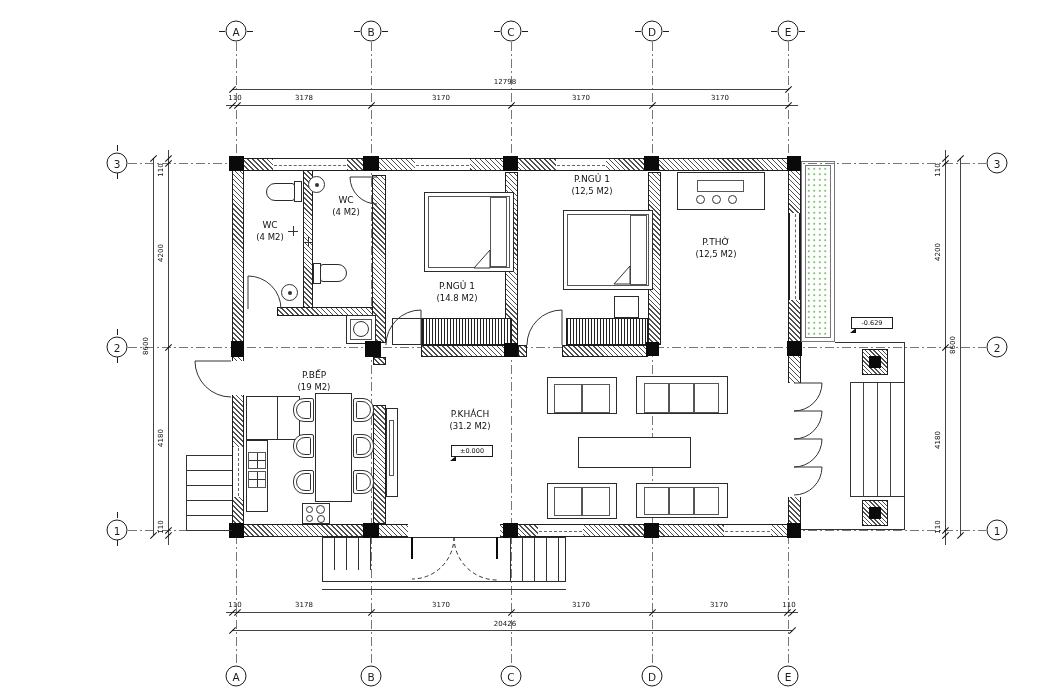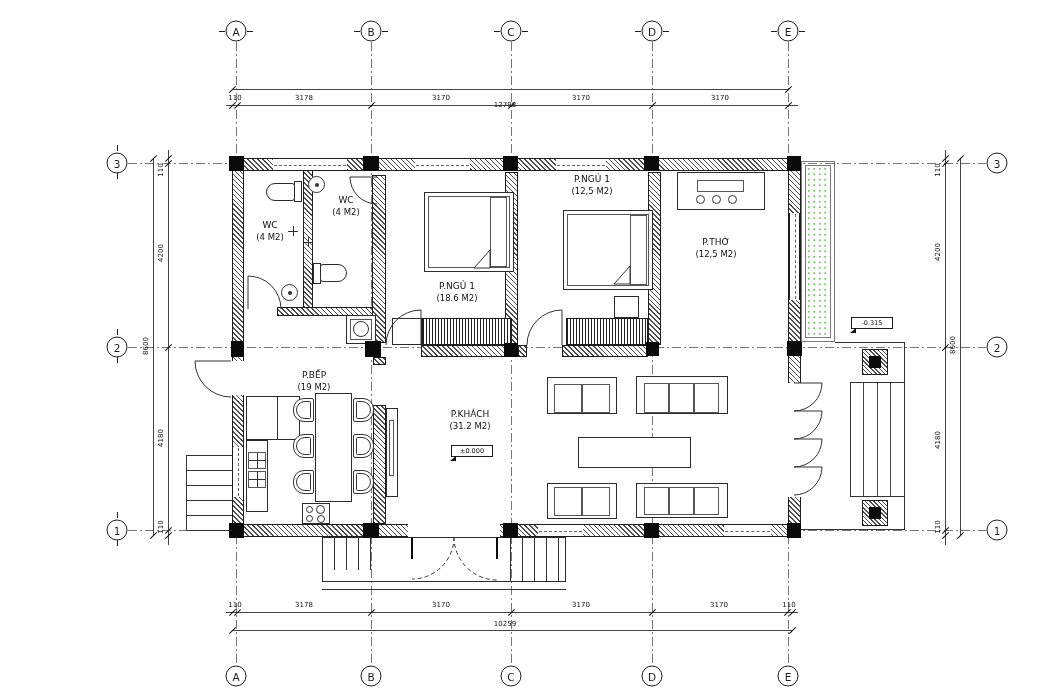--- a/index.html
+++ b/index.html
@@ -67,21 +67,21 @@
   <div class="abs dl" style="left:232px;top:89px;width:556px;height:1px;"></div>
   <div class="abs dl" style="left:226px;top:105px;width:572px;height:1px;"></div>
   <div class="abs tk" style="left:228px;top:89px;"></div>
   <div class="abs tk" style="left:784px;top:89px;"></div>
   <div class="abs tk" style="left:228px;top:105px;"></div>
   <div class="abs tk" style="left:233px;top:105px;"></div>
   <div class="abs tk" style="left:367px;top:105px;"></div>
   <div class="abs tk" style="left:507px;top:105px;"></div>
   <div class="abs tk" style="left:648px;top:105px;"></div>
   <div class="abs tk" style="left:784px;top:105px;"></div>
-  <div class="abs dimt" style="left:505px;top:82px;margin-top:23px;">12798</div>
+  <div class="abs dimt" style="left:505px;top:82px;">12798</div>
   <div class="abs dimt" style="left:235px;top:98px;">110</div>
   <div class="abs dimt" style="left:304px;top:98px;">3178</div>
   <div class="abs dimt" style="left:441px;top:98px;">3170</div>
   <div class="abs dimt" style="left:581px;top:98px;">3170</div>
   <div class="abs dimt" style="left:720px;top:98px;">3170</div>
 
   <div class="abs dl" style="left:226px;top:612px;width:572px;height:1px;"></div>
   <div class="abs dl" style="left:232px;top:630px;width:560px;height:1px;"></div>
   <div class="abs tk" style="left:228px;top:612px;"></div>
   <div class="abs tk" style="left:233px;top:612px;"></div>
@@ -91,21 +91,21 @@
   <div class="abs tk" style="left:783px;top:612px;"></div>
   <div class="abs tk" style="left:788px;top:612px;"></div>
   <div class="abs tk" style="left:228px;top:630px;"></div>
   <div class="abs tk" style="left:788px;top:630px;"></div>
   <div class="abs dimt" style="left:235px;top:605px;">110</div>
   <div class="abs dimt" style="left:304px;top:605px;">3178</div>
   <div class="abs dimt" style="left:441px;top:605px;">3170</div>
   <div class="abs dimt" style="left:581px;top:605px;">3170</div>
   <div class="abs dimt" style="left:719px;top:605px;">3170</div>
   <div class="abs dimt" style="left:789px;top:605px;">110</div>
-  <div class="abs dimt" style="left:505px;top:624px;">10259</div>
+  <div class="abs dimt" style="left:505px;top:624px;">20426</div>
 
   <div class="abs dl" style="left:153px;top:158px;width:1px;height:377px;"></div>
   <div class="abs dl" style="left:168px;top:150px;width:1px;height:395px;"></div>
   <div class="abs tk" style="left:149px;top:158px;"></div>
   <div class="abs tk" style="left:149px;top:535px;"></div>
   <div class="abs tk" style="left:164px;top:158px;"></div>
   <div class="abs tk" style="left:164px;top:163px;"></div>
   <div class="abs tk" style="left:164px;top:347px;"></div>
   <div class="abs tk" style="left:164px;top:530px;"></div>
   <div class="abs tk" style="left:164px;top:535px;"></div>
@@ -305,21 +305,21 @@
   <div class="abs rlabel" style="left:270px;top:231px;">
     <div>WC</div>
     <div class="a2">(4 M2)</div>
   </div>
   <div class="abs rlabel" style="left:346px;top:206px;">
     <div>WC</div>
     <div class="a2">(4 M2)</div>
   </div>
   <div class="abs rlabel" style="left:457px;top:292px;">
     <div>P.NGỦ 1</div>
-    <div class="a2">(18.6 M2)</div>
+    <div class="a2">(14.8 M2)</div>
   </div>
   <div class="abs rlabel" style="left:592px;top:185px;">
     <div>P.NGỦ 1</div>
     <div class="a2">(12,5 M2)</div>
   </div>
   <div class="abs rlabel" style="left:716px;top:248px;">
     <div>P.THỜ</div>
     <div class="a2">(12,5 M2)</div>
   </div>
   <div class="abs rlabel" style="left:314px;top:381px;">
@@ -328,21 +328,21 @@
   </div>
   <div class="abs rlabel" style="left:470px;top:420px;">
     <div>P.KHÁCH</div>
     <div class="a2">(31.2 M2)</div>
   </div>
 
   <div class="abs lvl" style="left:451px;top:445px;width:42px;height:12px;">
     <span>±0.000</span>
   </div>
   <div class="abs lvl" style="left:851px;top:317px;width:42px;height:12px;">
-    <span>-0.315</span>
+    <span>-0.629</span>
   </div>
 
   <div class="abs btk" style="left:219px;top:31px;width:6px;height:1px;"></div>
     <div class="abs btk" style="left:247px;top:31px;width:6px;height:1px;"></div>
   <div class="abs bubble" style="left:236px;top:31px;">A</div>
   <div class="abs btk" style="left:354px;top:31px;width:6px;height:1px;"></div>
     <div class="abs btk" style="left:382px;top:31px;width:6px;height:1px;"></div>
   <div class="abs bubble" style="left:371px;top:31px;">B</div>
   <div class="abs btk" style="left:494px;top:31px;width:6px;height:1px;"></div>
     <div class="abs btk" style="left:522px;top:31px;width:6px;height:1px;"></div>

